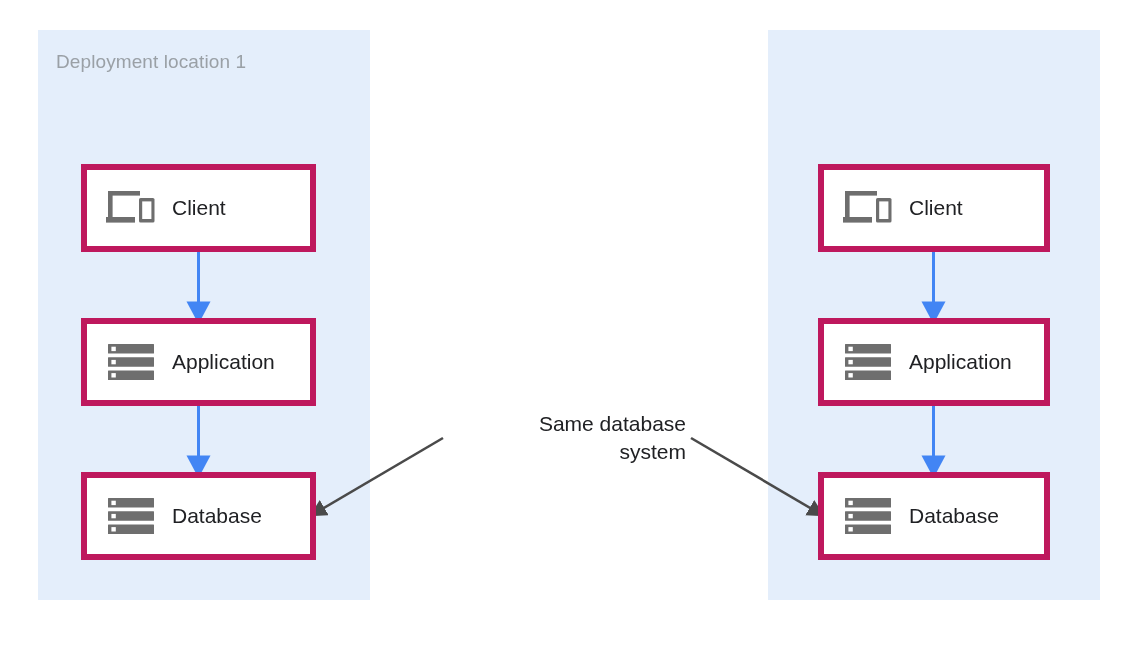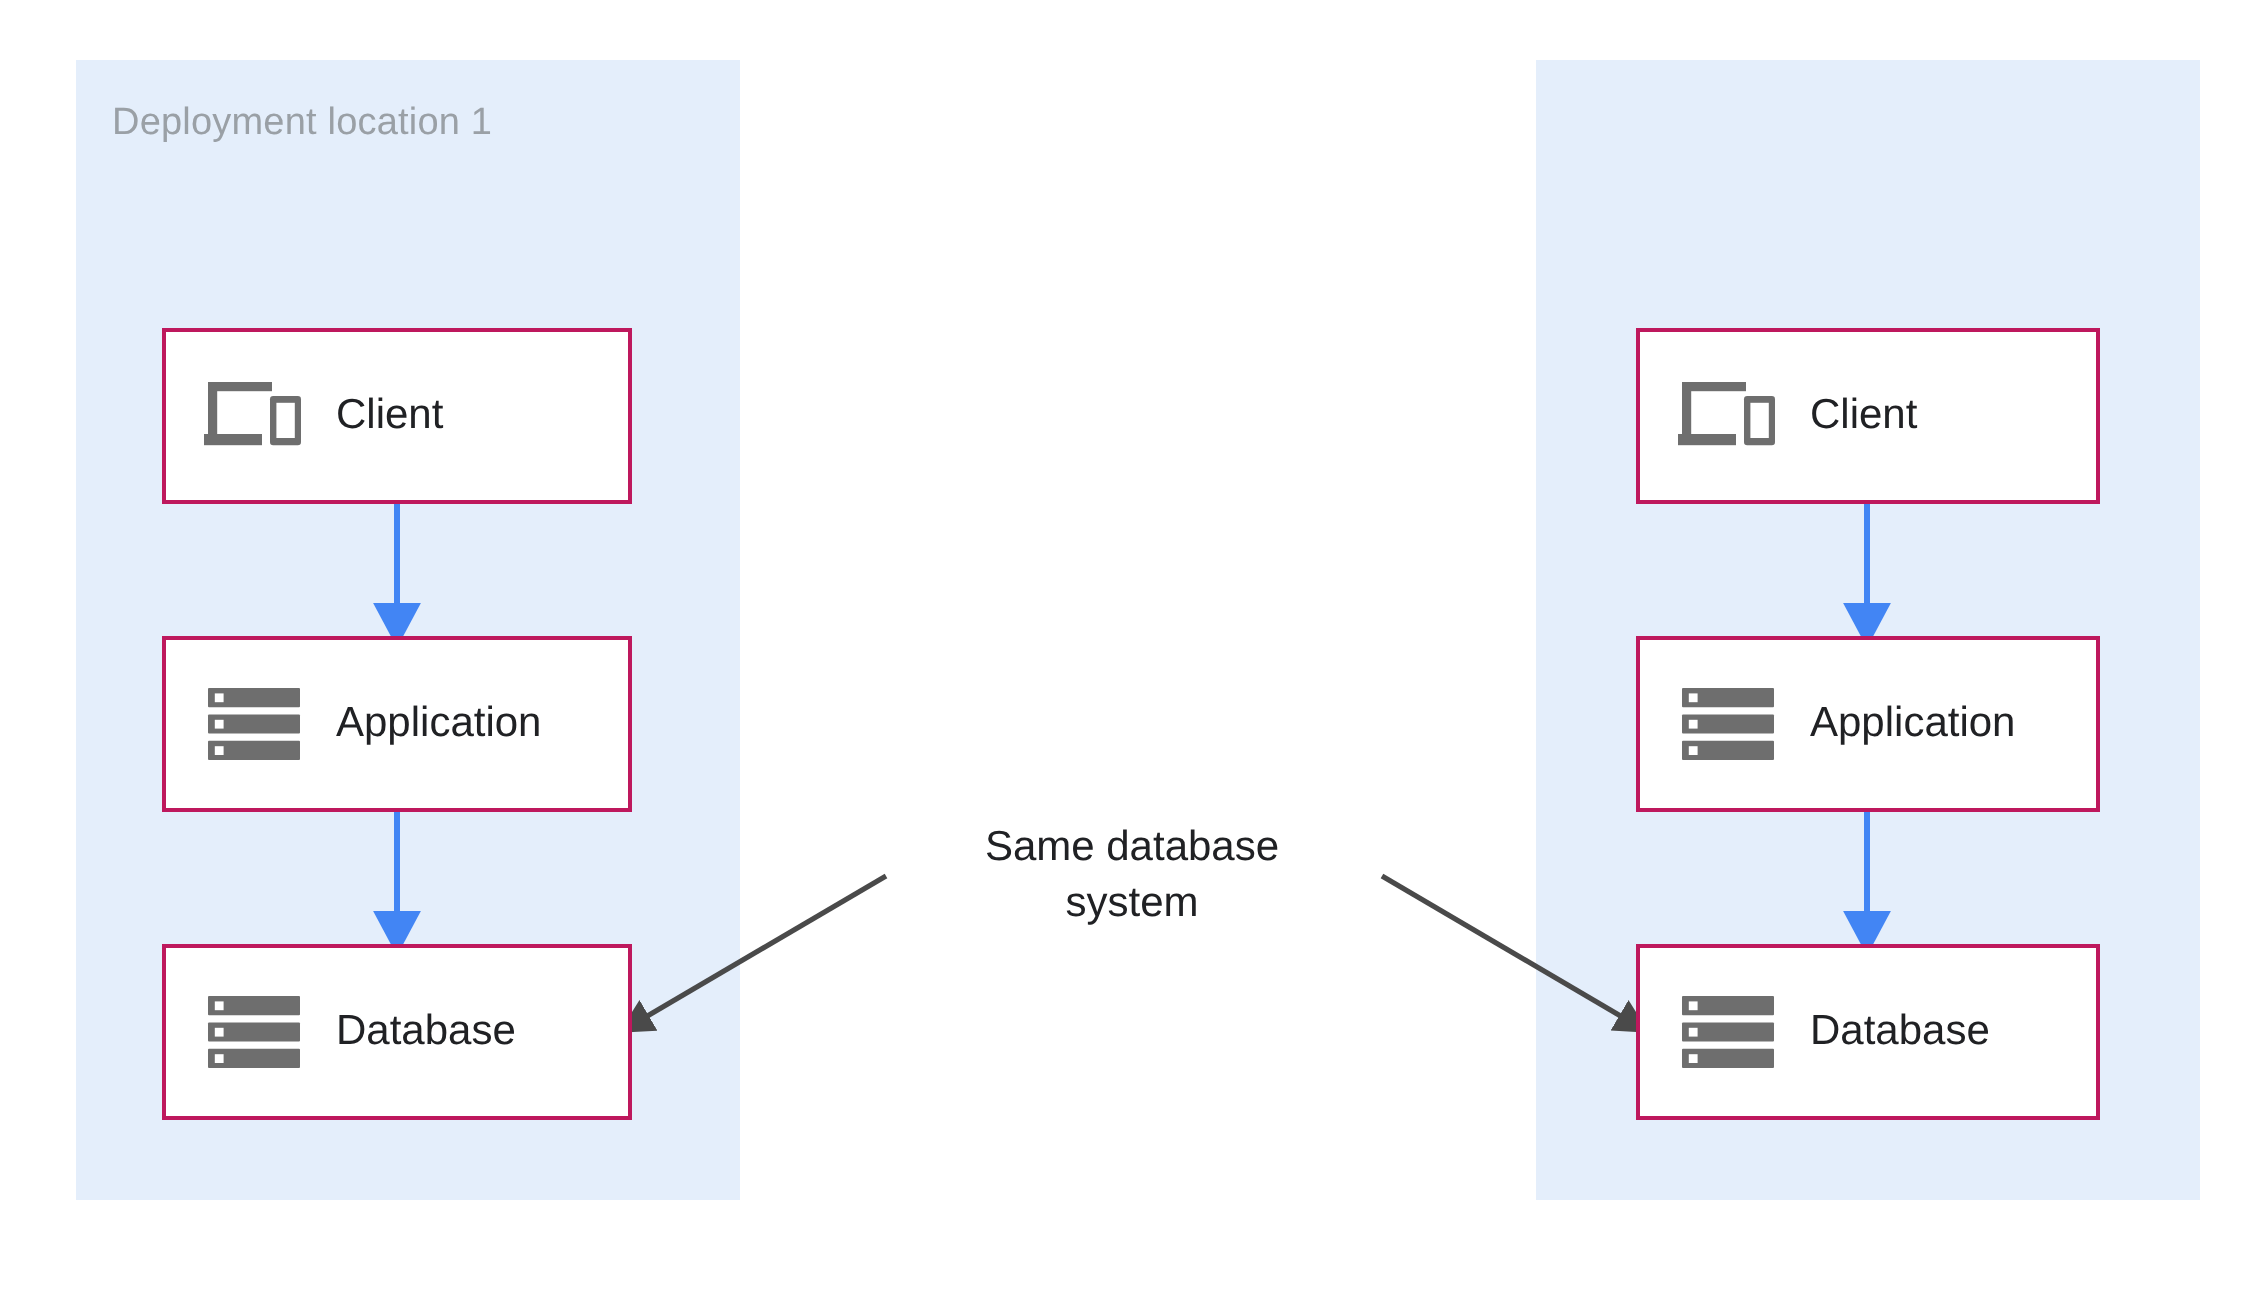--- a/index.html
+++ b/index.html
@@ -27,21 +27,21 @@
   .zone-label {
     position: absolute;
     font-size: 19px;
     color: #9aa0a6;
     letter-spacing: 0.1px;
     white-space: nowrap;
   }
   .node {
     position: absolute;
     background: #ffffff;
-    border: 2px solid #be185d;
+    border: 6px solid #be185d;
     box-sizing: border-box;
     display: flex;
     align-items: center;
     padding-left: 19px;
   }
   .node-icon {
     flex: 0 0 auto;
     width: 56px;
     height: 46px;
     display: flex;
@@ -59,21 +59,21 @@
     left: 0;
     top: 0;
     width: 1132px;
     height: 648px;
     pointer-events: none;
   }
   .note {
     position: absolute;
     font-size: 21px;
     color: #202124;
-    text-align: center;
+    text-align: right;
     line-height: 1.32;
     white-space: pre-line;
   }
 </style>
 </head>
 <body>
 
 <div id="canvas">
 
   <div class="zone" style="left:38px; top:30px; width:332px; height:570px;"></div>

